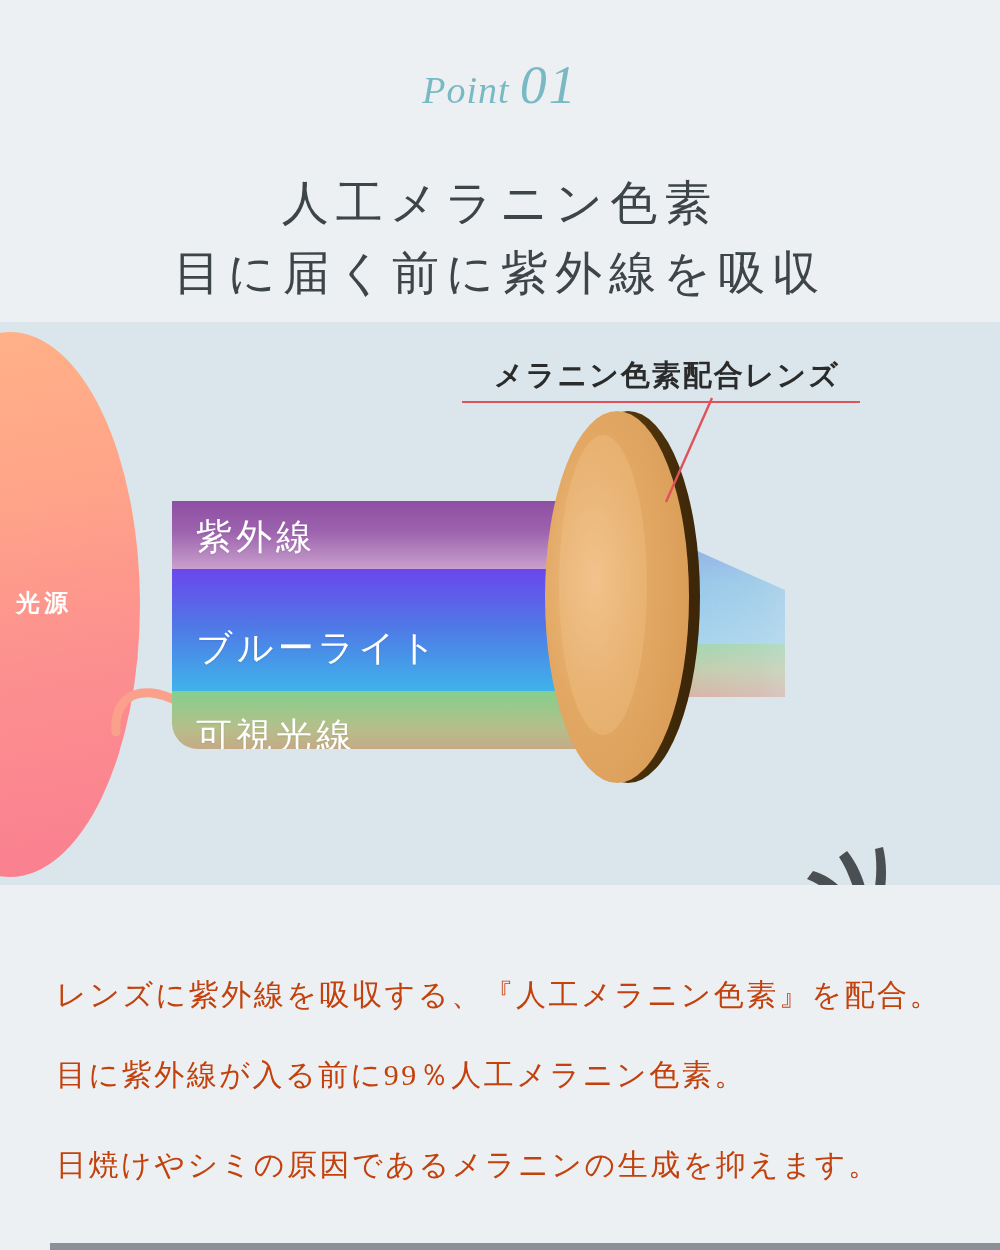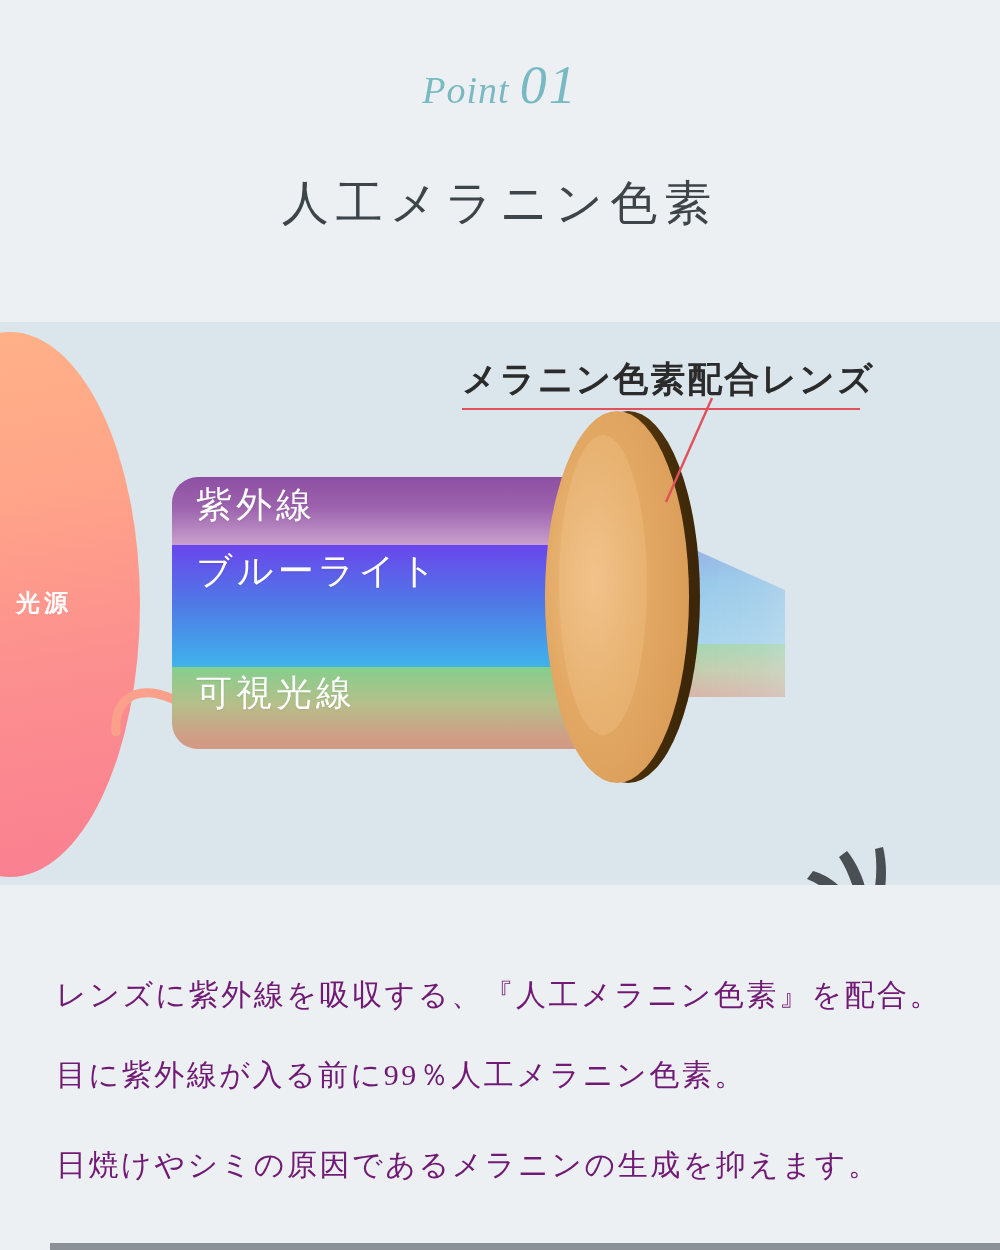--- a/index.html
+++ b/index.html
@@ -106,21 +106,22 @@
     width: 430px;
     height: 272px;
     border-radius: 26px 0 0 26px;
     overflow: hidden;
   }
   .band {
     position: absolute;
     left: 0;
     width: 430px;
     display: flex;
-    align-items: flex-start;
+    align-items: center;
+    margin-top: 24px;
   }
   .band-uv {
     top: 0; height: 68px;
     background: linear-gradient(180deg, #8e4fa2 0%, #9d63ae 45%, #c9a0cd 100%);
   }
   .band-blue {
     top: 68px; height: 156px;
     background: linear-gradient(180deg, #6a46ec 0%, #4f7ae6 38%, #3fb3ea 78%, #2ec2f0 100%);
   }
   .band-vis {
@@ -149,21 +150,21 @@
   
   .lens-callout {
     position: absolute;
     left: 462px;
     top: 34px;
     width: 410px;
   }
   .lens-callout-text {
     color: #2b2b2b;
     font-family: "Liberation Sans", "DejaVu Sans", sans-serif;
-    font-size: 35px;
+    font-size: 29px;
     font-weight: 700;
     letter-spacing: 2px;
     white-space: nowrap;
     text-align: center;
   }
   .lens-callout-rule {
     margin-top: 5px;
     height: 2px;
     background: #e0515c;
     width: 398px;
@@ -177,21 +178,21 @@
     position: absolute;
     left: 0;
     top: 885px;
     width: 1000px;
     height: 365px;
     background: #edf0f2;
   }
   .copy-line {
     position: absolute;
     left: 56px;
-    color: #701a75;
+    color: #c2410c;
     font-family: "Liberation Serif", "DejaVu Serif", serif;
     font-size: 30px;
     letter-spacing: 2.5px;
     white-space: nowrap;
   }
   .copy-line-0 { top: 60px; }
   .copy-line-1 { top: 140px; }
   .copy-line-2 { top: 230px; text-align: center; }
 
   .bottom-rule {
@@ -205,20 +206,21 @@
 </style>
 </head>
 <body>
 
 <div class="header">
   <div class="point-label">
     <span class="point-word">Point</span><span class="point-num">01</span>
   </div>
   <h1 class="headline">
     <span class="hl-line">人工メラニン色素</span>
+    <span class="hl-line">目に届く前に紫外線を吸収</span>
   </h1>
 </div>
 
 <div class="panel">
 
   <div class="light-source"></div>
   <div class="light-source-label">光源</div>
 
   <svg class="wave-top" width="170" height="62" viewBox="0 0 170 62">
     <path d="M8 58 C 6 30, 22 14, 50 20 C 80 27, 92 46, 120 43 C 144 40, 152 24, 154 4" fill="none" stroke="#FBA08A" stroke-width="9" stroke-linecap="round"></path>

